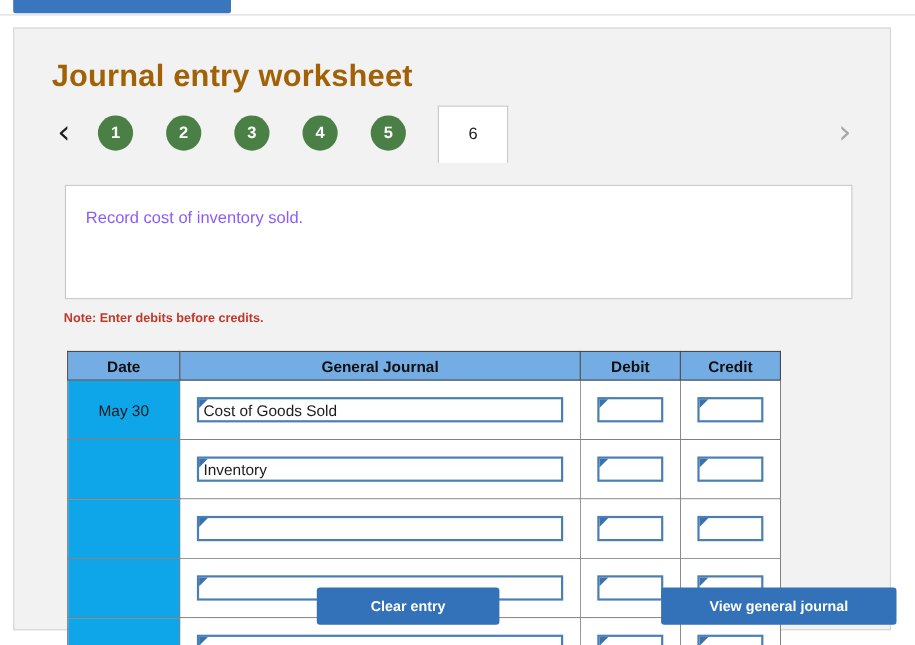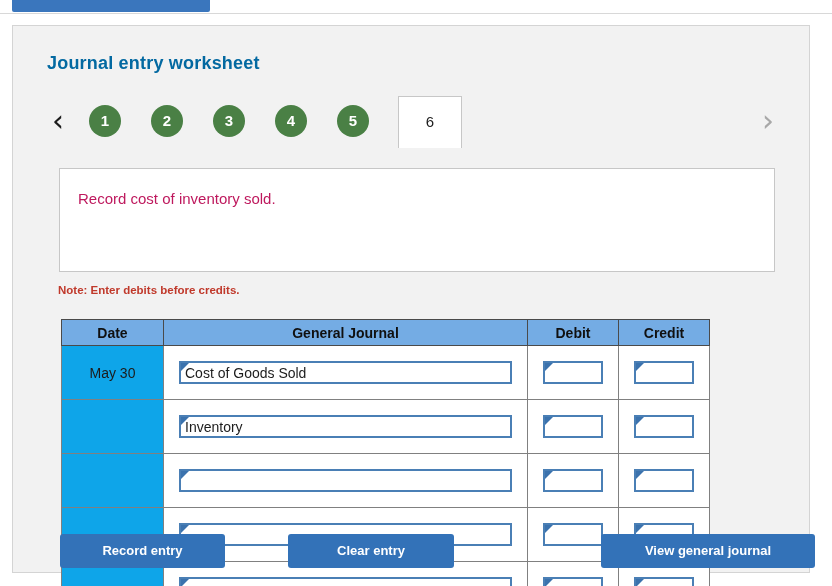--- a/index.html
+++ b/index.html
@@ -37,23 +37,23 @@
     left: 12px; top: 25px;
     width: 798px; height: 548px;
     background: #f2f2f2;
     border: 1px solid #d4d4d4;
     box-sizing: border-box;
   }
 
   .panel-title {
     position: absolute;
     left: 34px; top: 27px;
-    font-size: 18px;
-    font-weight: bold;
-    color: #0369a1;
+    font-size: 28px;
+    font-weight: bold;
+    color: #a16207;
     letter-spacing: 0.2px;
     white-space: nowrap;
   }
 
   
   .tabbar {
     position: absolute;
     left: 30px; top: 70px;
     width: 740px; height: 52px;
   }
@@ -102,21 +102,21 @@
     left: 46px; top: 142px;
     width: 716px; height: 104px;
     background: #ffffff;
     border: 1px solid #c7c7c7;
     box-sizing: border-box;
   }
   .desc-text {
     position: absolute;
     left: 18px; top: 21px;
     font-size: 15px;
-    color: #be185d;
+    color: #8b5cf6;
   }
 
   .note {
     position: absolute;
     left: 45px; top: 258px;
     font-size: 11.5px;
     font-weight: bold;
     color: #c0392b;
   }
 
@@ -369,17 +369,16 @@
         <td class="cell-input">
           <div class="inputbox">
             <span class="val"></span>
             <span class="tri"></span>
           </div>
         </td>
       </tr>
     </tbody>
   </table>
 
-  <button class="btn btn-record">Record entry</button>
   <button class="btn btn-clear">Clear entry</button>
   <button class="btn btn-view">View general journal</button>
 
 </div>
 
 </body></html>

